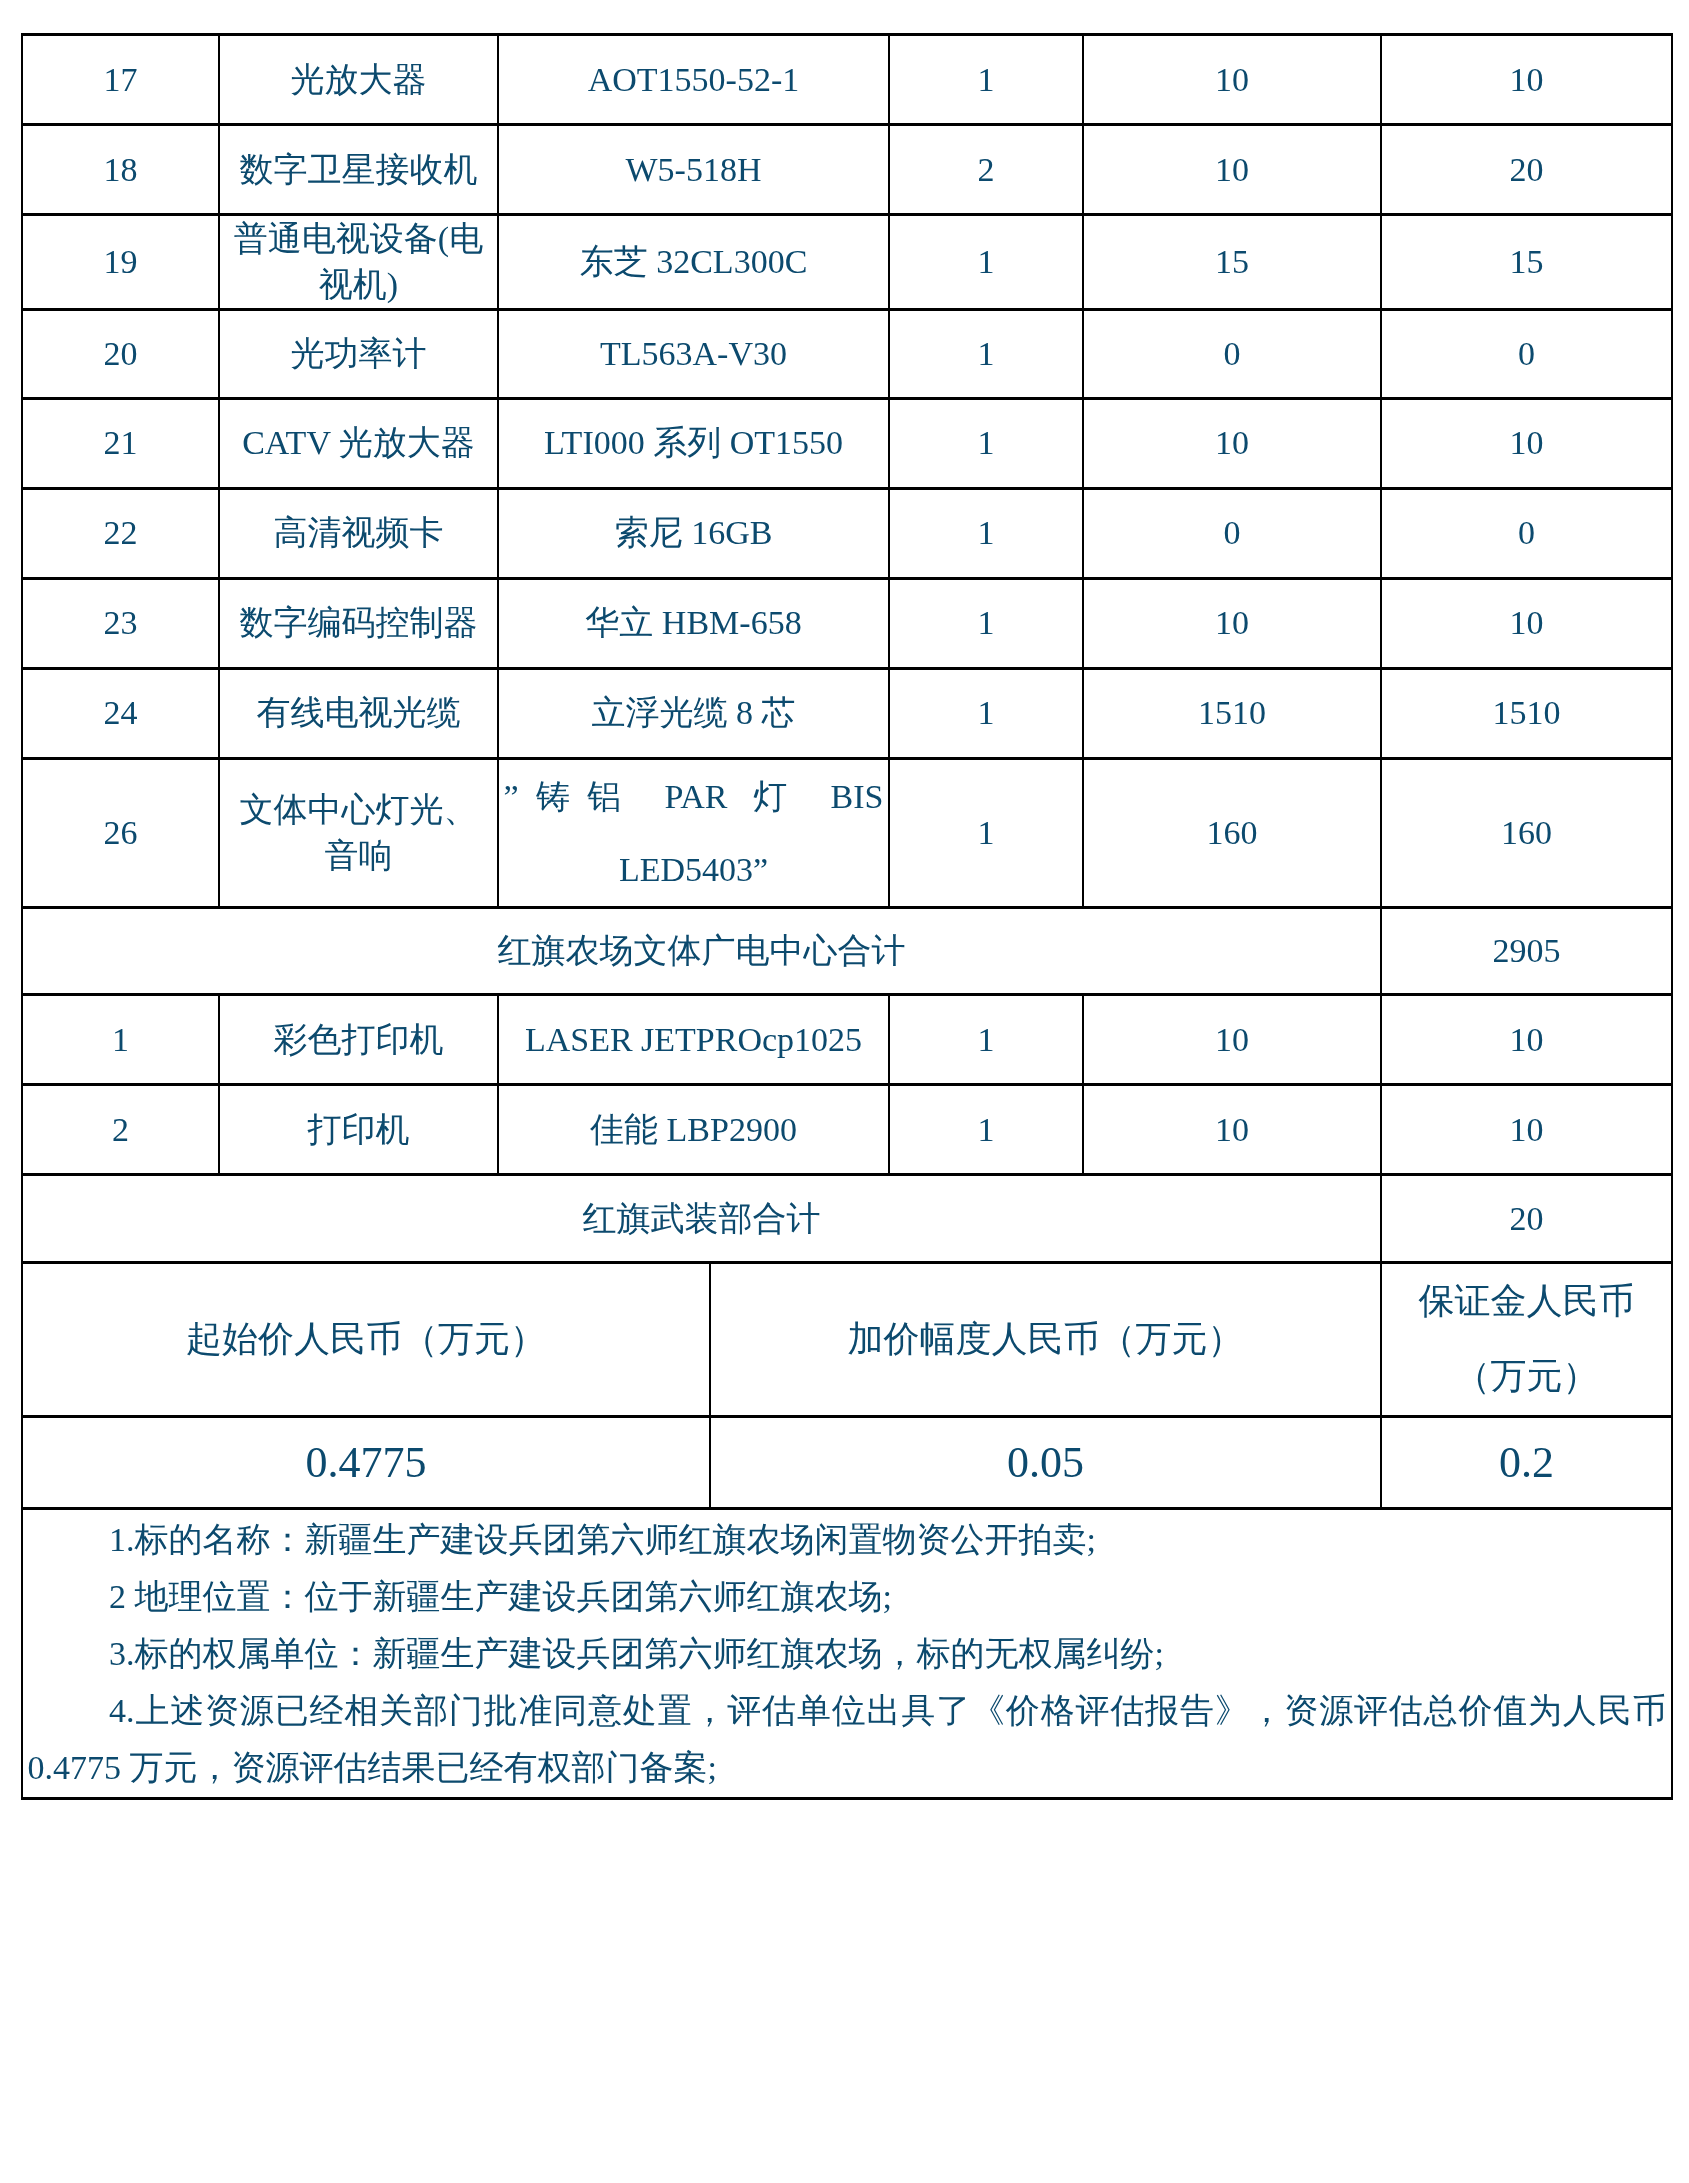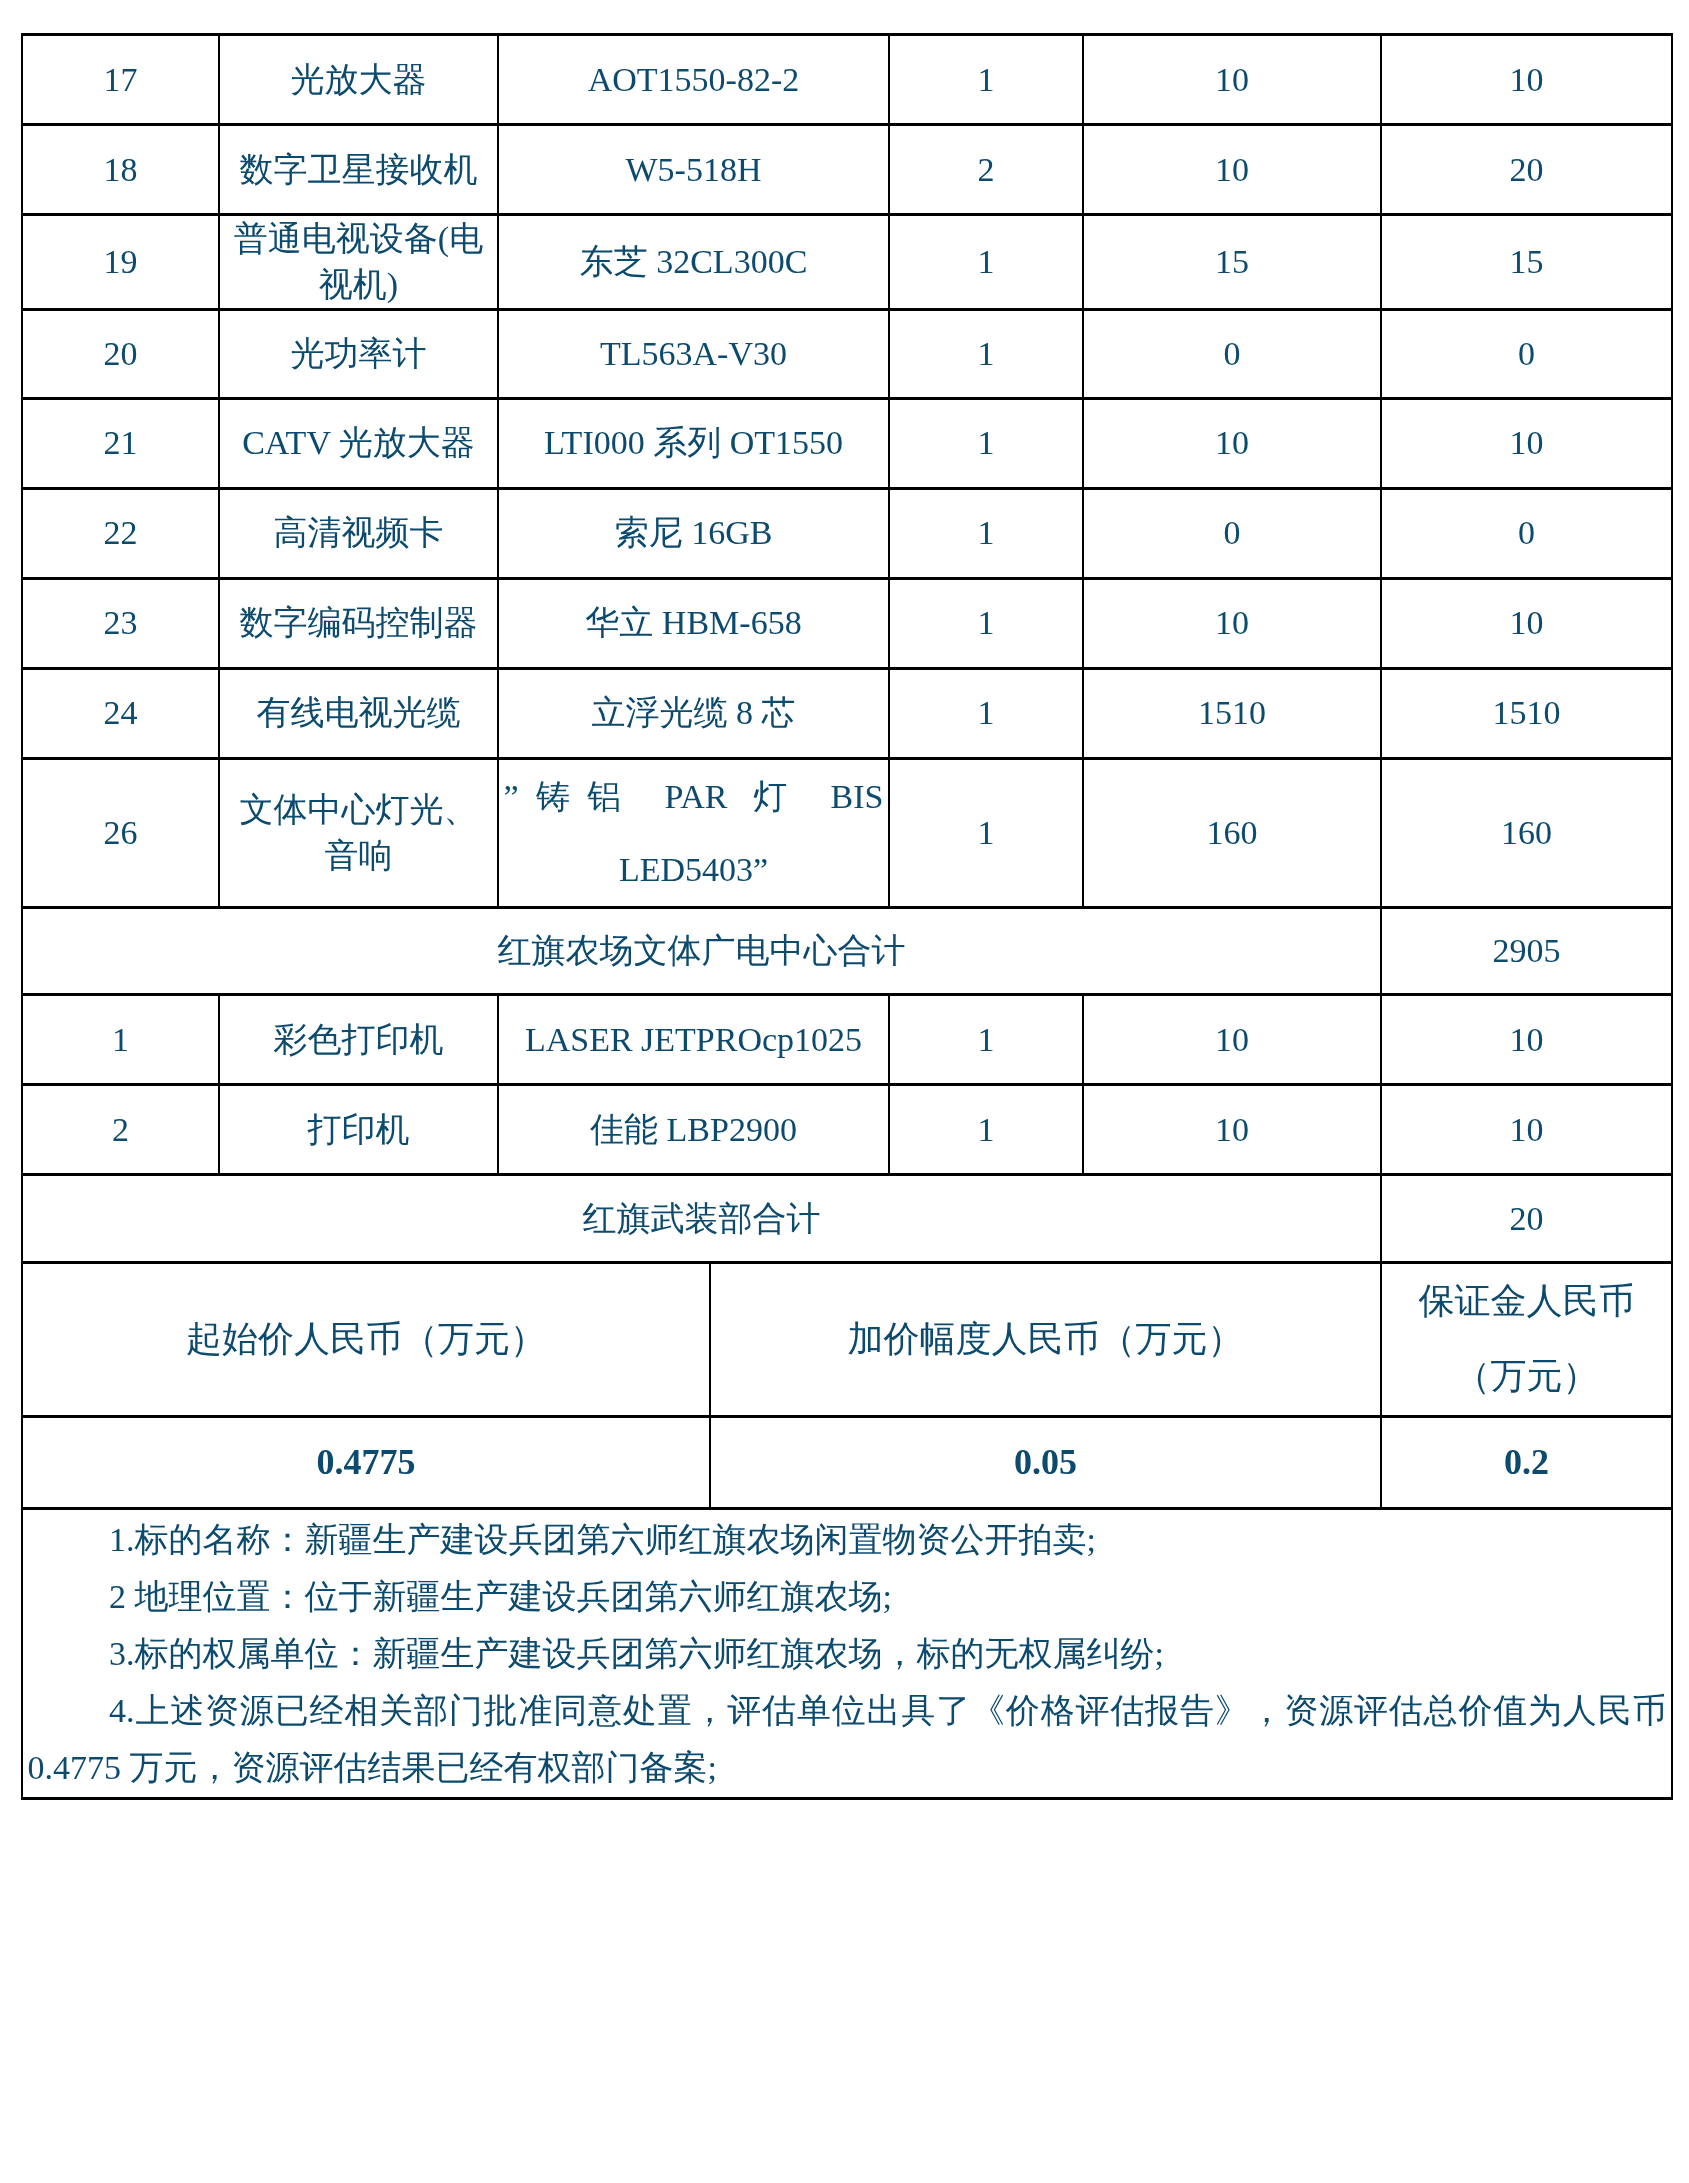--- a/index.html
+++ b/index.html
@@ -40,21 +40,21 @@
   td.notes-cell{
     text-align:left;
     vertical-align:top;
     font-size:37px;
     padding:12px 7.5px 0 9px;
   }
   td.notes-cell div{line-height:70px;white-space:nowrap;}
   tr.phead{height:154px;}
   tr.phead td{font-size:36px;line-height:75px;padding:0 1.5px;}
   tr.pvals{height:92px;}
-  tr.pvals td{font-size:36px;font-weight:bold;}
+  tr.pvals td{font-size:44px;}
   tr.footrow{height:290px;padding-left:20px;}
   td.footer-cell{
     text-align:left;
     vertical-align:top;
     font-size:43px;
     padding:4.5px 7.5px 0 1.5px;
   }
   td.footer-cell p{
     margin:0;
     line-height:57px;
@@ -73,21 +73,21 @@
         <col style="width:212px">
       <col style="width:179px">
         <col style="width:194px">
         <col style="width:298px">
       <col style="width:291px">
     </colgroup>
     <tbody>
       <tr class="rstd">
         <td>17</td>
         <td>光放大器</td>
-        <td class="model" colspan="2">AOT1550-82-2</td>
+        <td class="model" colspan="2">AOT1550-52-1</td>
         <td>1</td>
         <td>10</td>
         <td>10</td>
       </tr>
       <tr class="rstd">
         <td>18</td>
         <td>数字卫星接收机</td>
         <td class="model" colspan="2">W5-518H</td>
         <td>2</td>
         <td>10</td>

